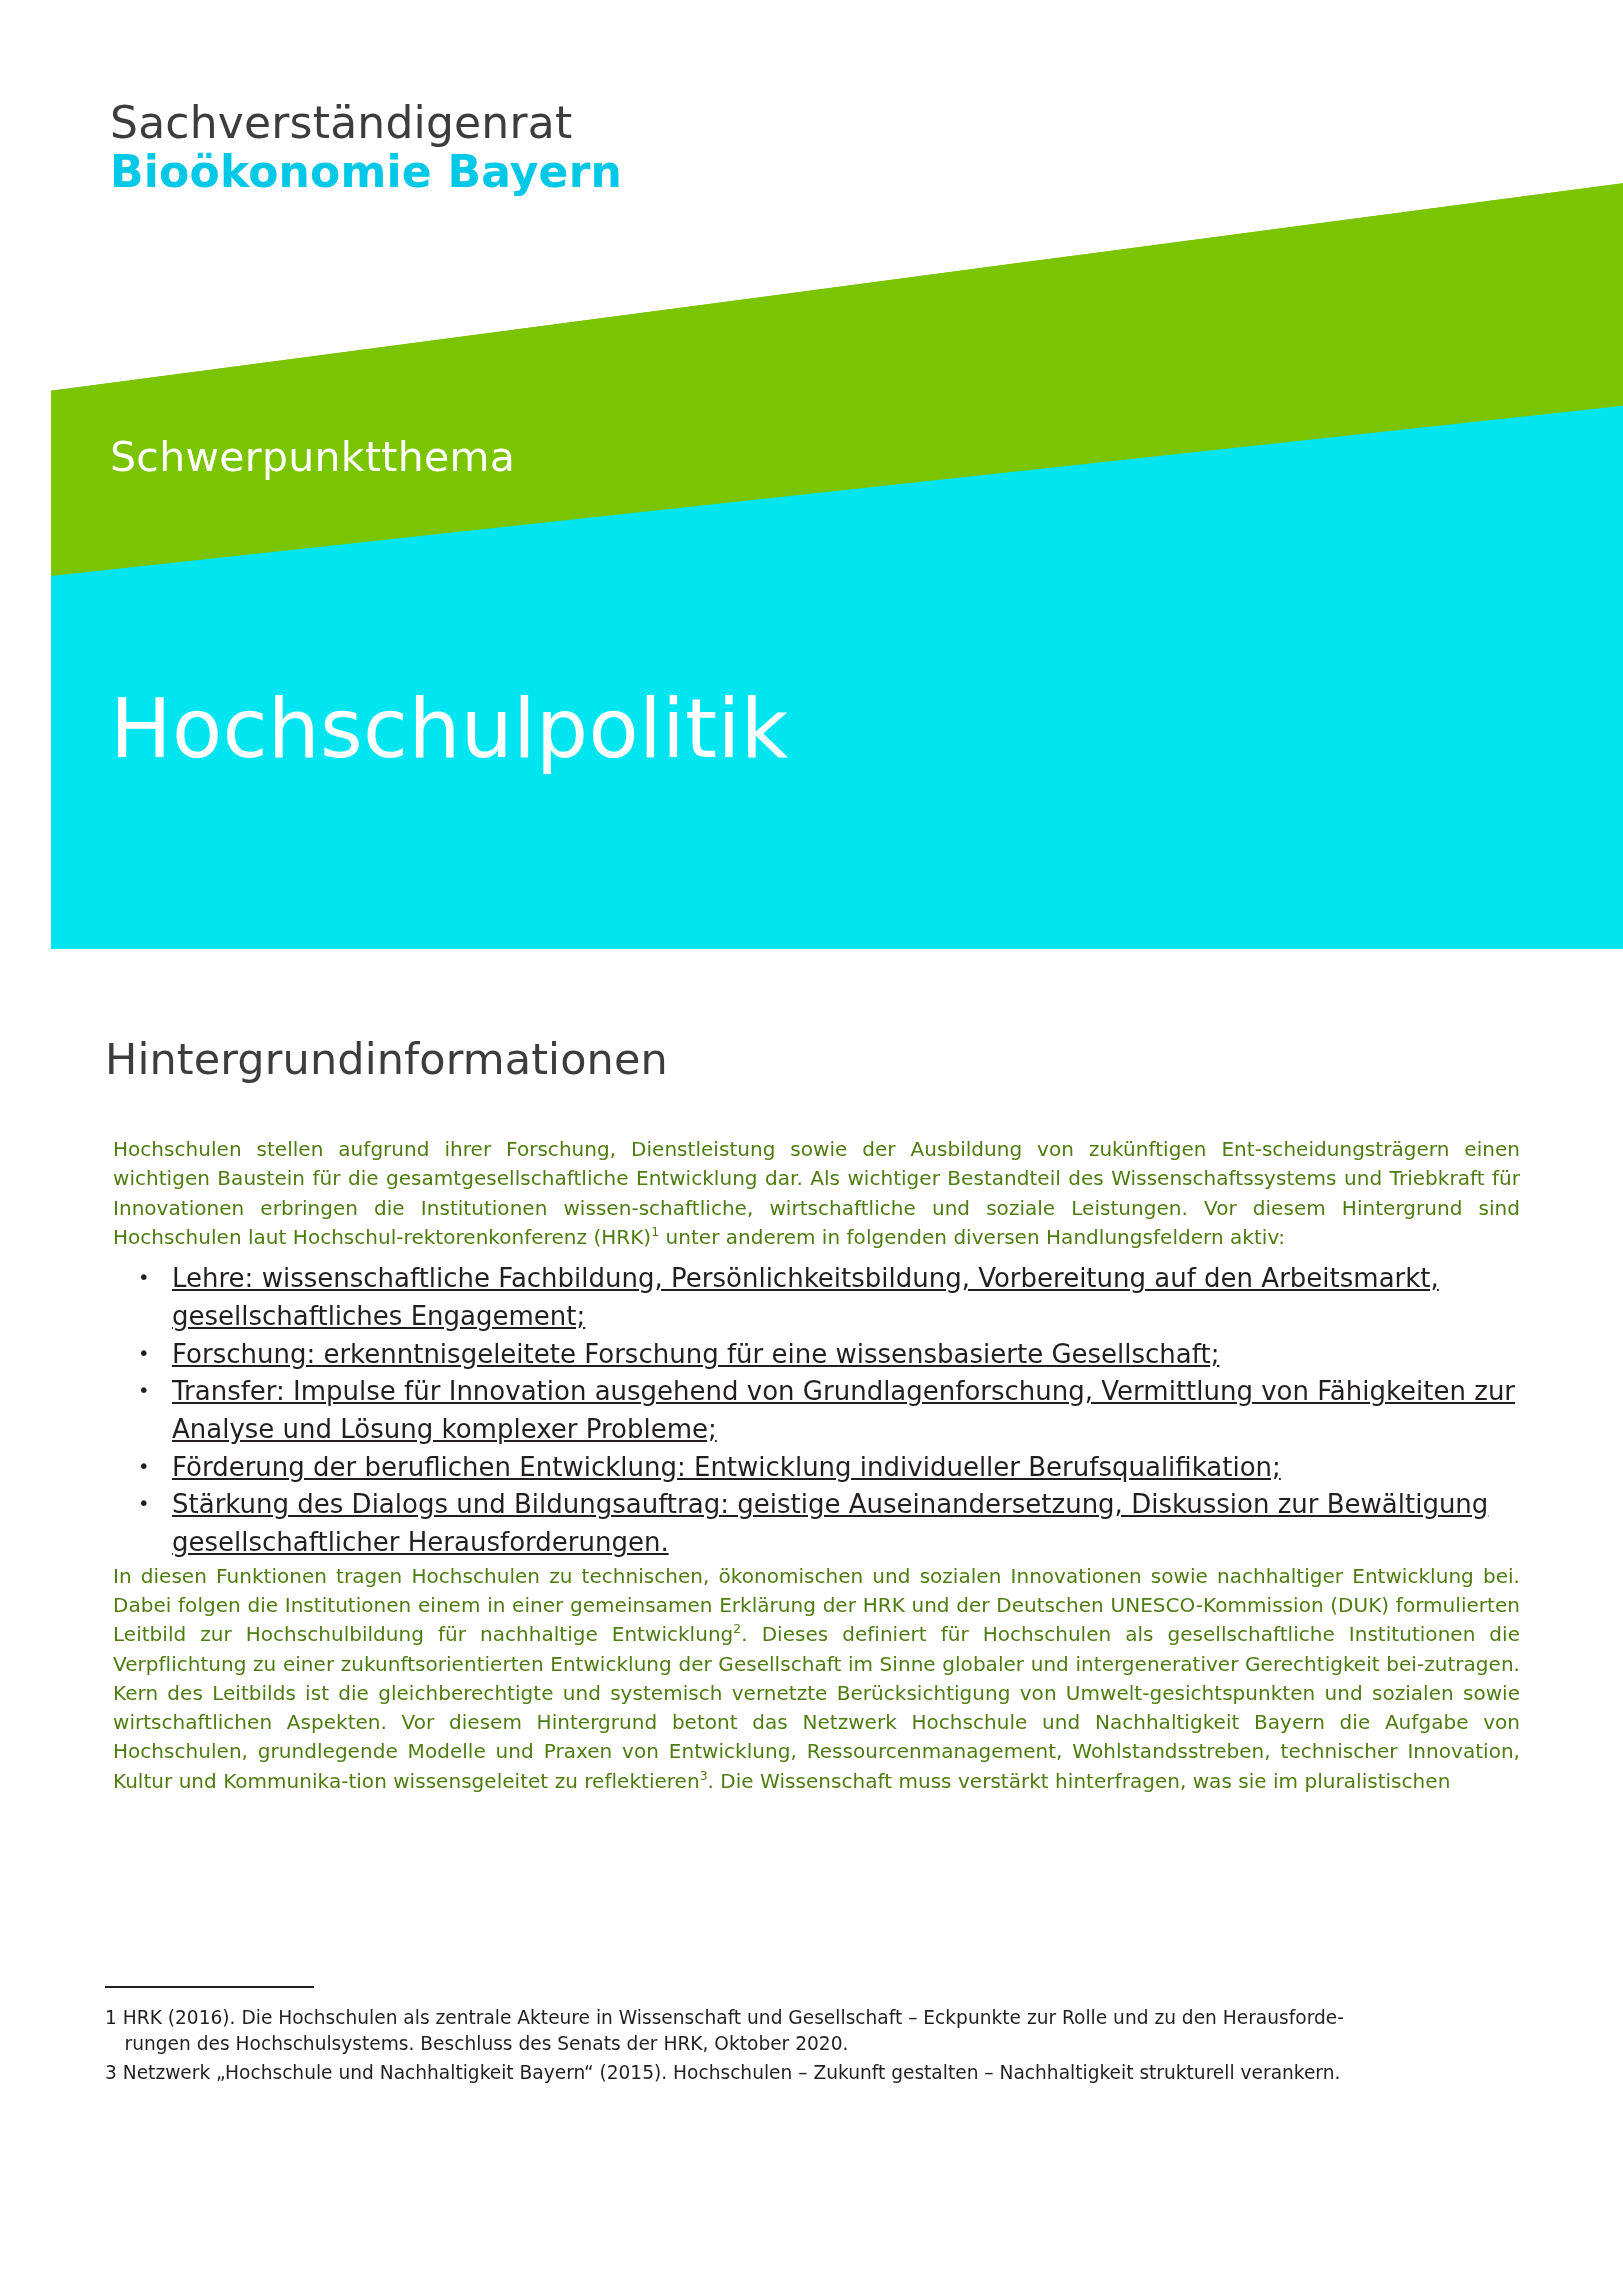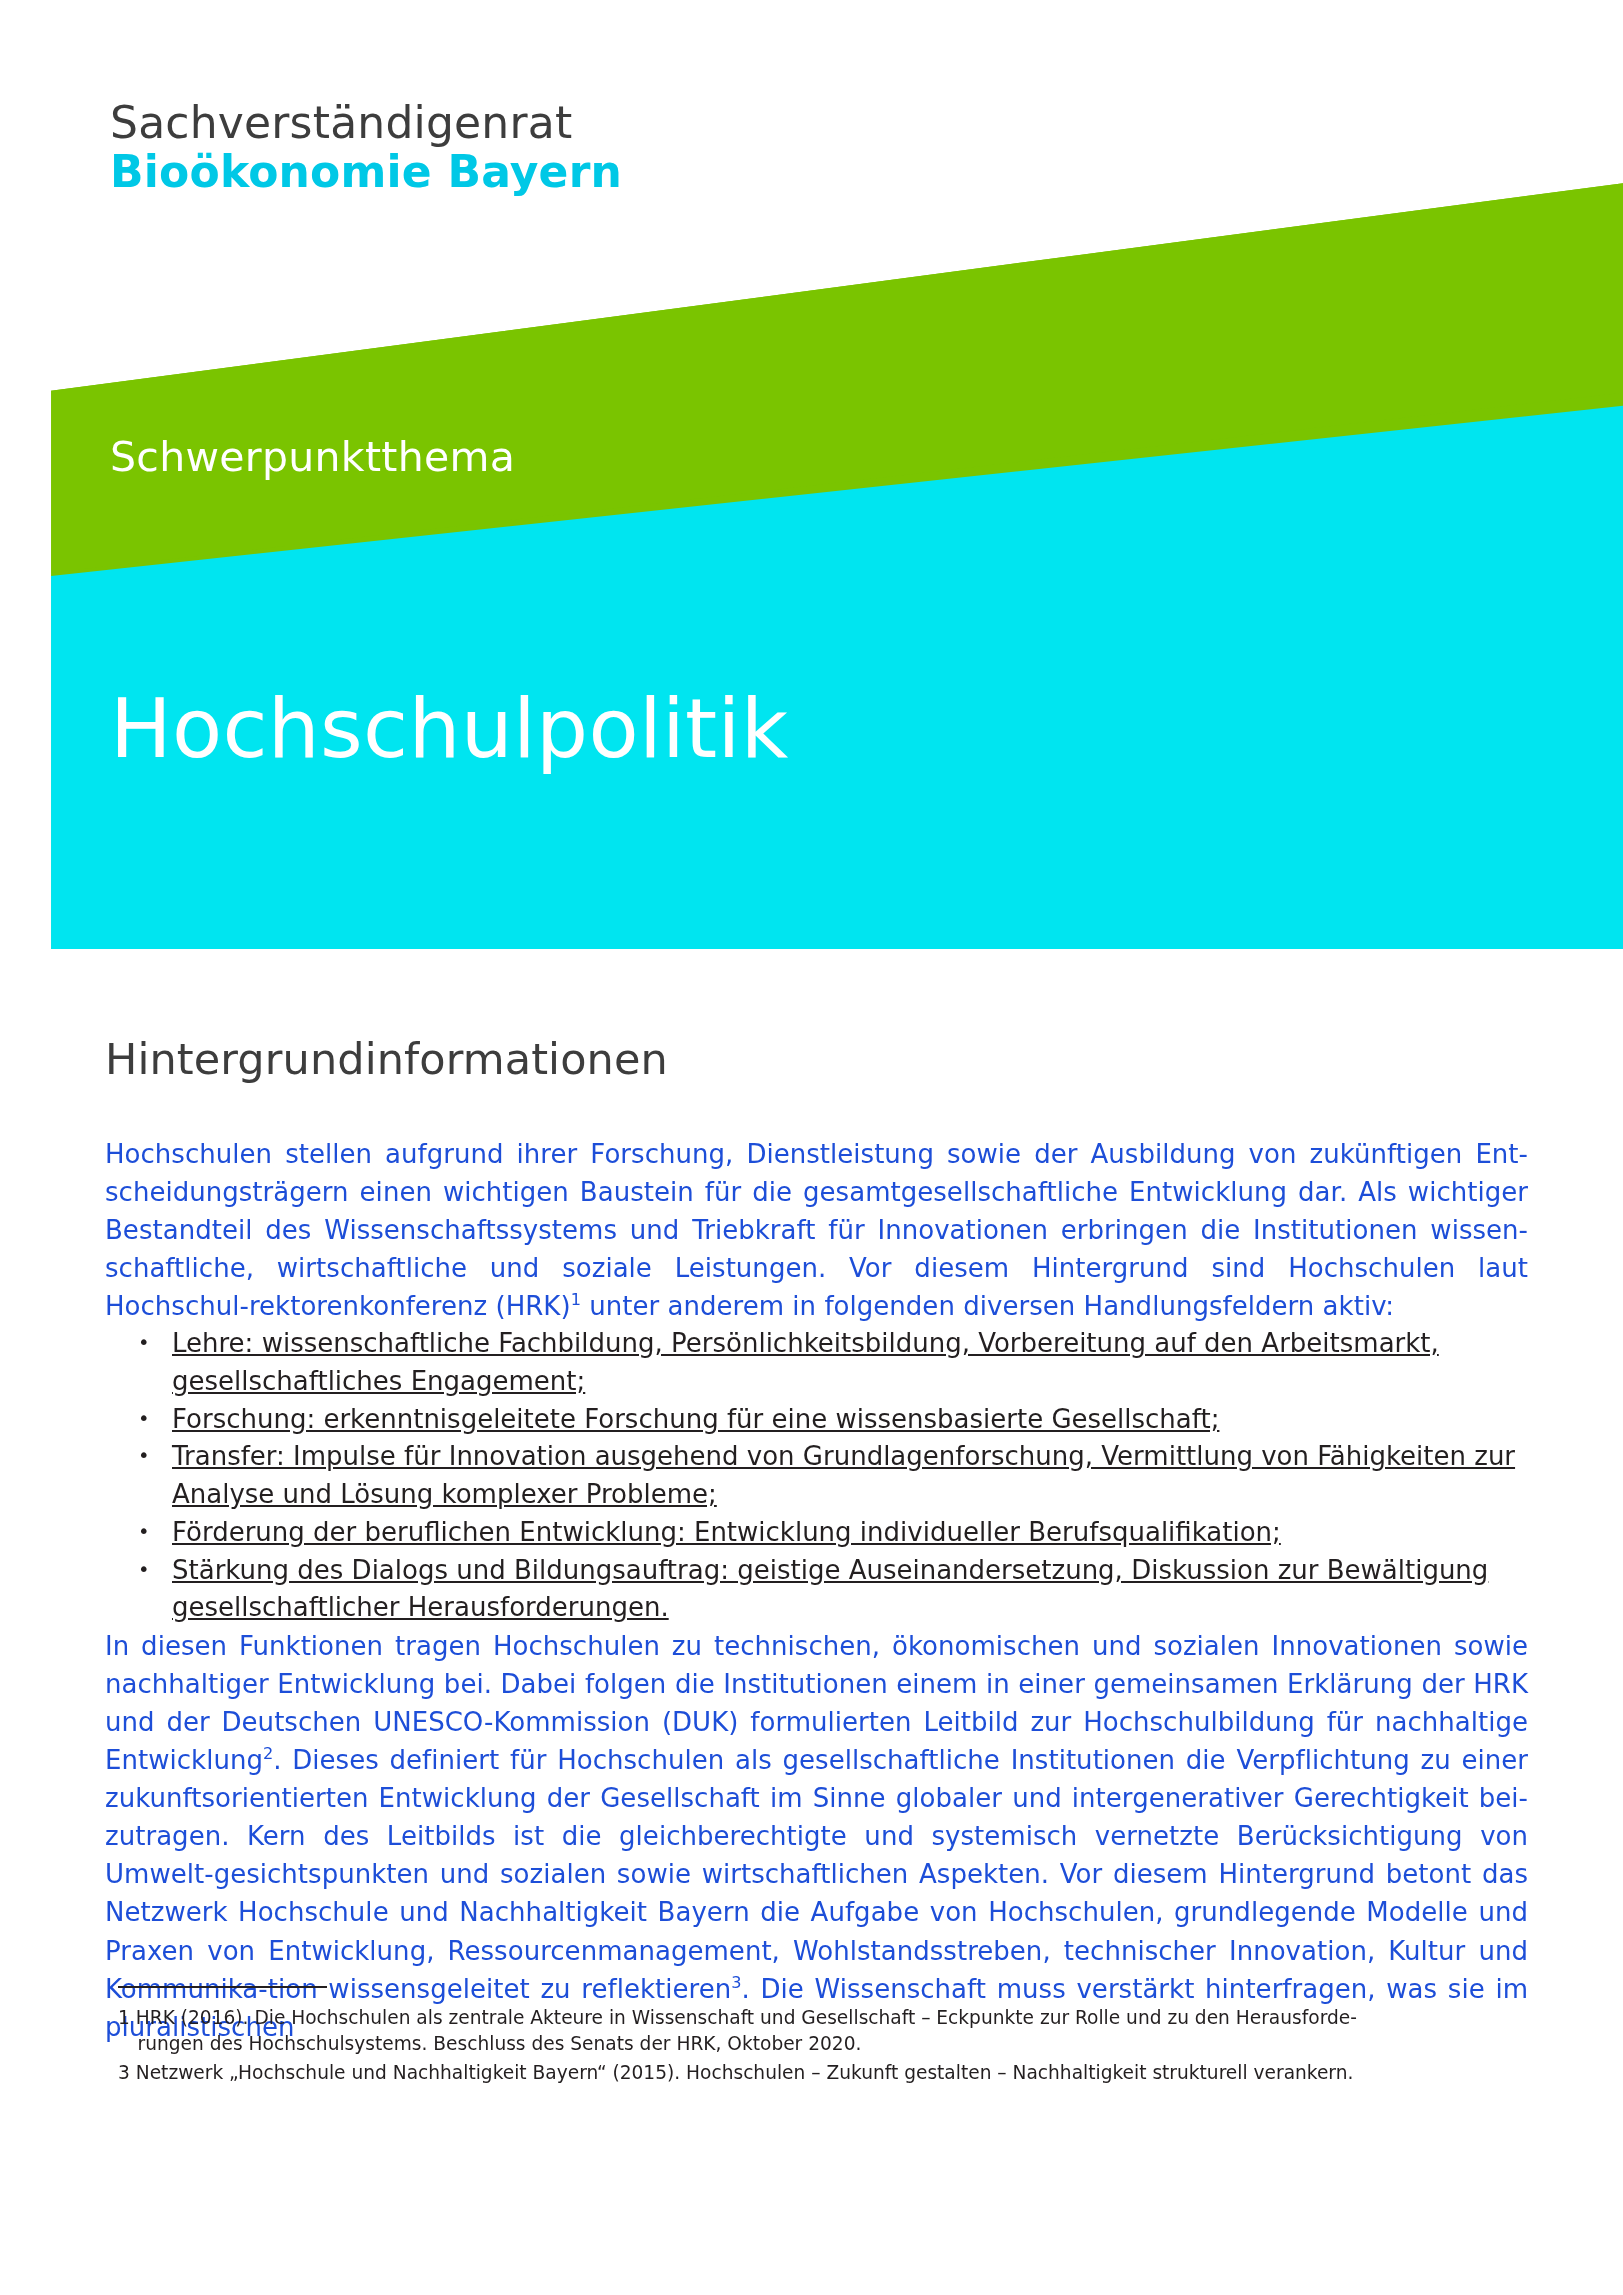--- a/index.html
+++ b/index.html
@@ -79,25 +79,25 @@
     width: 1423px;
   }
   h2.section-title {
     margin: 0 0 51px 0;
     font-size: 43px;
     font-weight: 400;
     color: #3d3d3d;
     letter-spacing: 0.1px;
   }
   p.body-text {
-    margin: 0;
-    font-size: 26px;
+    margin: 8px;
+    font-size: 20px;
     line-height: 1.465;
     text-align: justify;
-    color: #1d4ed8;
+    color: #4d7c0f;
     letter-spacing: 0.03px;
   }
   p.body-text.tight {
     margin-top: 0;
   }
   ul.bullets {
     list-style: none;
     margin: 0 0 0 0;
     padding: 0;
     text-decoration: underline;
@@ -121,21 +121,21 @@
   }
   sup {
     font-size: 0.62em;
     vertical-align: super;
     line-height: 0;
   }
 
   
   .footnotes {
     position: absolute;
-    left: 118px;
+    left: 105px;
     top: 1986px;
     width: 1427px;
   }
   .footnote-rule {
     width: 209px;
     height: 2px;
     background: #231f20;
     margin-bottom: 17px;
   }
   .footnote {

